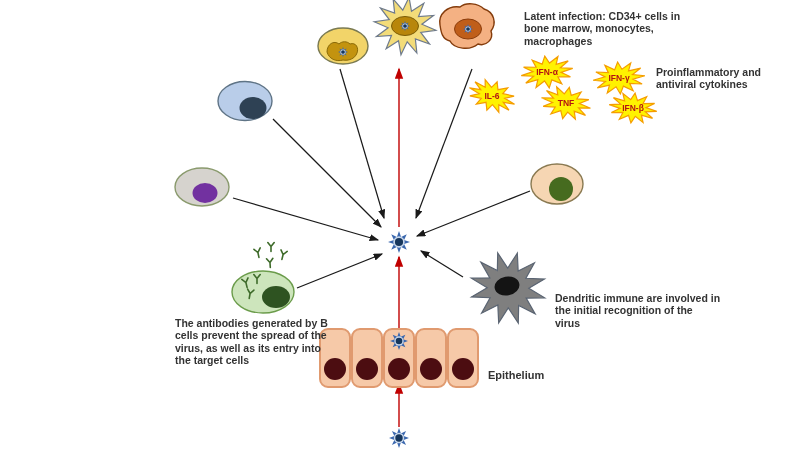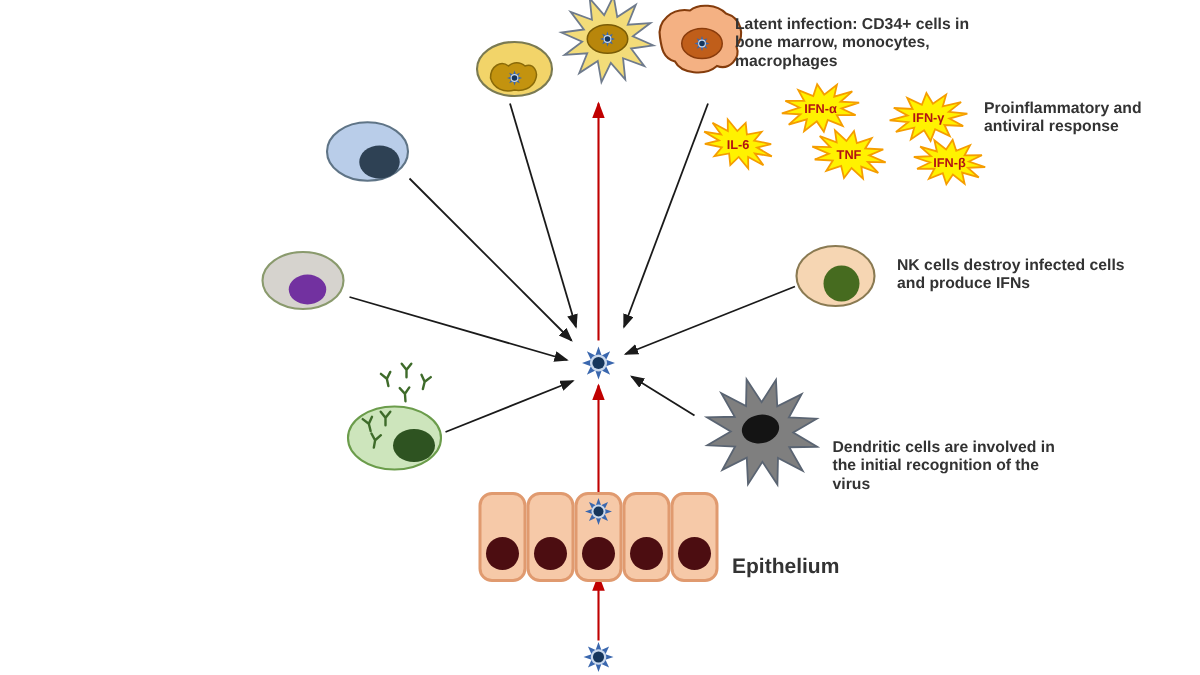--- a/index.html
+++ b/index.html
@@ -1,21 +1,21 @@
 <!DOCTYPE html>
 <html><head>
 <meta charset="utf-8">
 <style>
   html,body{margin:0;padding:0;background:#fff;}
   .stage{position:relative;width:800px;height:450px;background:#ffffff;
          font-family:"Liberation Sans",sans-serif;overflow:hidden;}
   svg.layer{position:absolute;left:0;top:0;display:block;}
   .note{position:absolute;font-size:10.5px;font-weight:bold;color:#333333;
         line-height:1.18;white-space:pre-line;}
-  .tag{position:absolute;font-size:14px;font-weight:bold;color:#333333;}
+  .tag{position:absolute;font-size:11px;font-weight:bold;color:#333333;}
   .cytolabel{font-family:"Liberation Sans",sans-serif;font-weight:bold;
              font-size:8.5px;fill:#b31312;text-anchor:middle;}
 </style>
 </head>
 <body>
 
 <div class="stage">
 
   <svg class="layer" width="800" height="450" viewBox="0 0 800 450">
     <defs>
@@ -134,33 +134,35 @@
       </g>
       <use href="#virus" transform="translate(399,341) scale(9)"></use>
     </g>
 
     <use href="#virus" transform="translate(399,242) scale(11)"></use>
 
     <use href="#virus" transform="translate(399,438) scale(10)"></use>
   </svg>
 
 
-  <div class="note" style="left:490px;top:10px;width:195px;">Latent infection: CD34+ cells in
+  <div class="note" style="left:524px;top:10px;width:195px;">Latent infection: CD34+ cells in
 bone marrow, monocytes,
 macrophages</div>
 
   <div class="note" style="left:656px;top:66px;width:135px;">Proinflammatory and
-antiviral response</div>
-
-  <div class="note" style="left:598px;top:171px;width:190px;">NK cells destroy infected cells
-and produce IFNs</div>
+antiviral cytokines</div>
 
 
 
-  <div class="note" style="left:555px;top:292px;width:180px;">Dendritic cells are involved in
+  <div class="note" style="left:175px;top:317px;width:210px;">The antibodies generated by B
+cells prevent the spread of the
+virus, as well as its entry into
+the target cells</div>
+
+  <div class="note" style="left:555px;top:292px;width:180px;">Dendritic immune are involved in
 the initial recognition of the
 virus</div>
 
   <div class="tag" style="left:488px;top:369px;">Epithelium</div>
 
   <div class="tag" style="left:416px;top:448px;">CMV</div>
 
 </div>
 
 </body></html>

